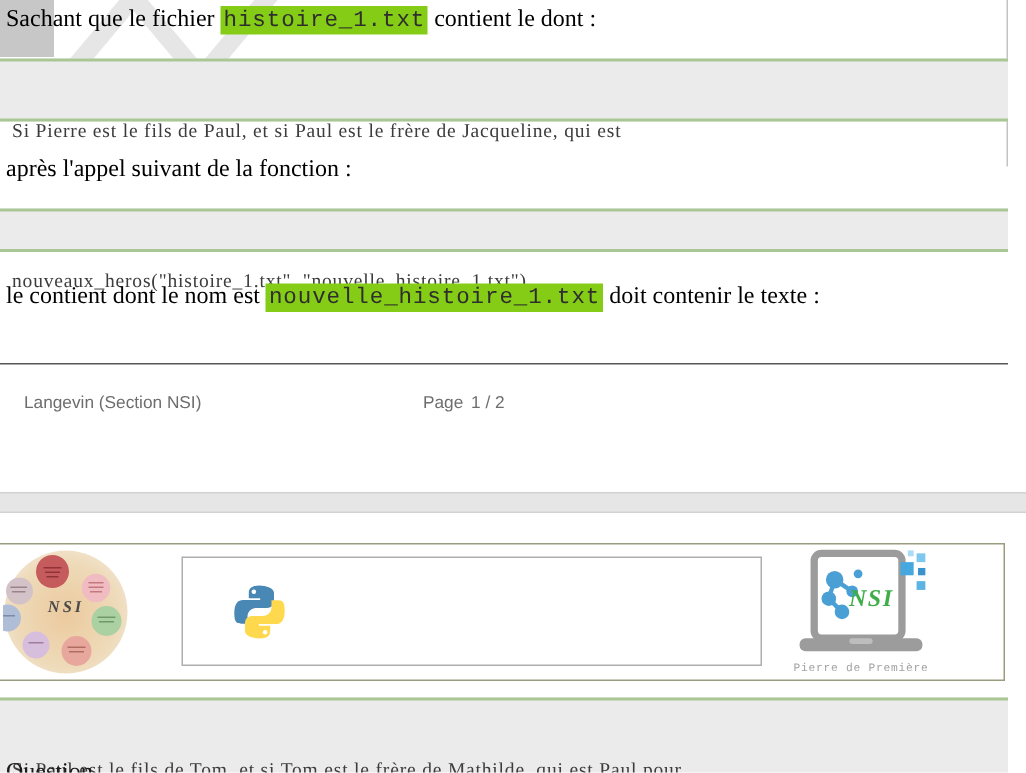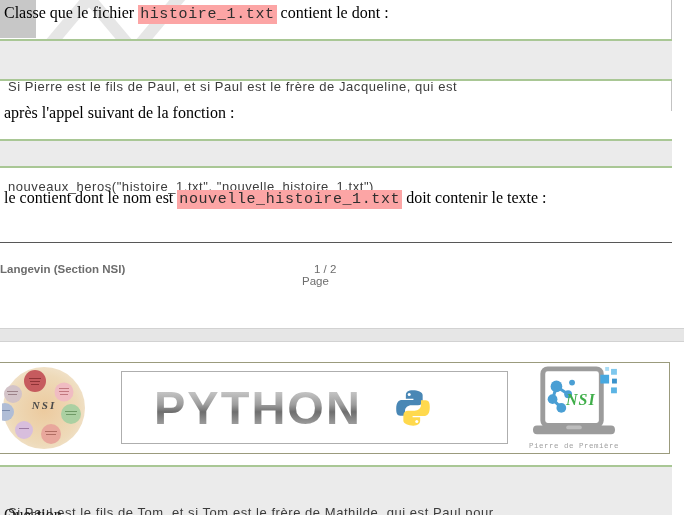--- a/index.html
+++ b/index.html
@@ -10,36 +10,36 @@
   
   .wm-block{left:0;top:0;width:36px;height:38px;background:#c7c7c7;z-index:0;}
   .wm-bar{width:12px;height:90px;background:#e6e6e6;z-index:0;top:-22px;}
   .wm-b1{left:62px;transform:rotate(40deg);}
   .wm-b2{left:104px;transform:rotate(-40deg);}
   .wm-b3{left:152px;transform:rotate(40deg);}
   .v-rule{left:671px;top:0;width:1px;height:111px;background:#c3c3c3;z-index:0;}
 
   .para{left:4px;z-index:2;font-size:16px;line-height:21px;color:#000;white-space:nowrap;}
   .inline-code{font-family:"Liberation Mono",monospace;font-size:15px;letter-spacing:.6px;
-               background:#fca5a5;padding:1px 2px;color:#2e2e2e;}
+               background:#84cc16;padding:1px 2px;color:#2e2e2e;}
 
   .codeblock{left:0;width:672px;box-sizing:border-box;background:#ebebeb;
              border-top:2px solid #a9c795;border-bottom:2px solid #a9c795;
              padding:3px 8px 0 8px;z-index:2;
-             font-family:Liberation Sans, sans-serif;font-size:13px;letter-spacing:.55px;
+             font-family:Liberation Serif, serif;font-size:13px;letter-spacing:.55px;
              color:#3c3c3c;line-height:17px;white-space:pre;}
   .cb1{top:39px;height:42px;}
   .cb2{top:139px;height:29px;}
   .cb3{top:465px;height:57px;}
 
   .hr-footer{left:0;top:242px;width:672px;height:1px;background:#575757;}
   .footer{top:263px;left:0;width:672px;height:16px;
           font-family:"Liberation Sans",sans-serif;font-size:11.5px;color:#6d6d6d;}
-  .footer .author{position:absolute;left:0;top:0;font-weight:bold;}
-  .footer .pagelabel{position:absolute;left:282px;top:12px;margin-left:20px;}
+  .footer .author{position:absolute;left:16px;top:0;}
+  .footer .pagelabel{position:absolute;left:282px;top:0;}
   .footer .pagenum{position:absolute;left:314px;top:0;}
 
   .page-gap{left:0;top:328px;width:684px;height:12px;background:#e6e6e6;
             border-top:1px solid #d2d2d2;border-bottom:1px solid #d2d2d2;}
 
   .imagebox{left:-3px;top:362px;width:673px;height:92px;background:#fff;
             border:1px solid #9b9b7d;box-sizing:border-box;}
   .python-box{position:absolute;left:123px;top:8px;width:387px;height:73px;
               border:1px solid #aeaeae;box-sizing:border-box;display:flex;align-items:center;}
   .python-title{margin-left:32px;font-family:"Liberation Sans",sans-serif;font-weight:bold;
@@ -64,21 +64,21 @@
 </head>
 <body>
 
 <div class="abs wm-block"></div>
 <div class="abs wm-bar wm-b1"></div>
 <div class="abs wm-bar wm-b2"></div>
 <div class="abs wm-bar wm-b3"></div>
 <div class="abs v-rule"></div>
 
 <div class="abs para" style="top:2px;">
-  <span>Classe que le fichier </span><span class="inline-code">histoire_1.txt</span><span> contient le dont :</span>
+  <span>Sachant que le fichier </span><span class="inline-code">histoire_1.txt</span><span> contient le dont :</span>
 </div>
 
 <div class="abs codeblock cb1">
   <div>Si Pierre est le fils de Paul, et si Paul est le frère de Jacqueline, qui est</div>
 </div>
 
 <div class="abs para" style="top:102px;">après l'appel suivant de la fonction :</div>
 
 <div class="abs codeblock cb2">
   <div>nouveaux_heros("histoire_1.txt", "nouvelle_histoire_1.txt")</div>
@@ -127,21 +127,20 @@
     <rect x="17" y="62" width="10" height="1" fill="#9d7ba3"></rect>
     <circle cx="3" cy="46" r="9" fill="#b0bdd6"></circle>
     <rect x="0" y="44" width="8" height="1" fill="#7a8aaa"></rect>
     <circle cx="11" cy="28" r="9" fill="#d3c3c8"></circle>
     <rect x="5" y="25" width="11" height="1" fill="#9c8289"></rect>
     <rect x="6" y="28" width="9" height="1" fill="#9c8289"></rect>
   </svg>
   <span class="nsi-center-label">NSI</span>
 
   <div class="python-box">
-    <span class="python-title">PYTHON</span>
     <svg class="python-logo" viewBox="0 0 100 100">
       <path fill="#4987b5" d="M49.5 8C38 8 33 12.5 33 19.5V28h18v3H24c-8 0-14 5-14 21.5S16 68.5 23 68.5h8V57c0-8 7-13.5 15-13.5h16c6.5 0 11-4.7 11-11.5v-12.5C73 12.5 61 8 49.5 8z"></path>
       <circle cx="41" cy="18" r="3.6" fill="#ffffff"></circle>
       <path fill="#ffd94d" d="M50.5 92C62 92 67 87.5 67 80.5V72H49v-3h27c8 0 14-5 14-21.5S84 31.5 77 31.5h-8V43c0 8-7 13.5-15 13.5H38c-6.5 0-11 4.7-11 11.5v12.5C27 87.5 39 92 50.5 92z"></path>
       <circle cx="59" cy="82" r="3.6" fill="#ffffff"></circle>
     </svg>
   </div>
 
   <svg class="laptop" viewBox="0 0 92 80">
     <rect x="14" y="4" width="60" height="58" rx="5" fill="none" stroke="#9c9c9c" stroke-width="5"></rect>

